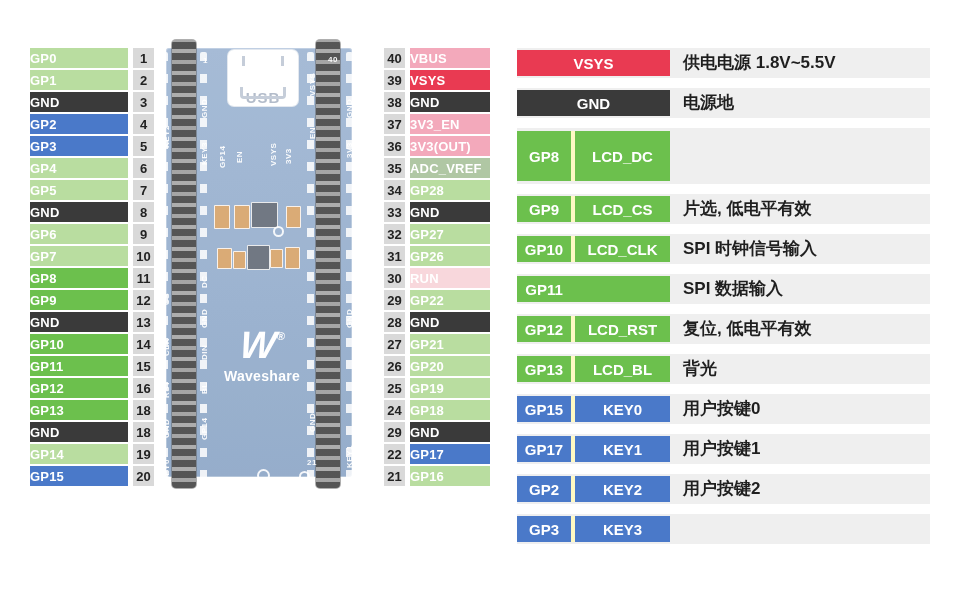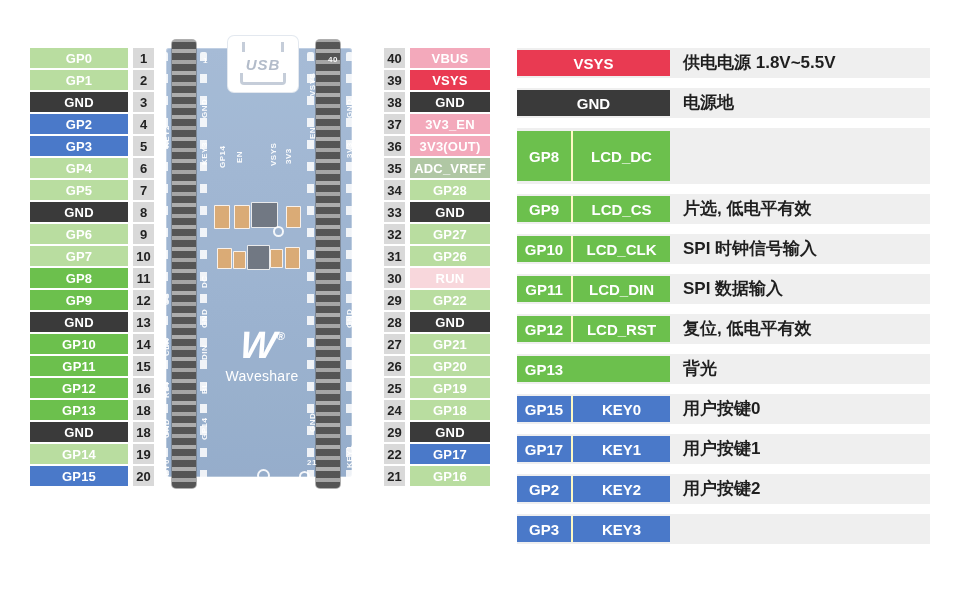--- a/index.html
+++ b/index.html
@@ -21,23 +21,23 @@
   .pads{position:absolute;top:52px;width:7px;height:428px;border-radius:2px;
         background:repeating-linear-gradient(180deg,rgba(255,255,255,.85) 0 9px,rgba(255,255,255,0) 9px 22px);}
   .pads.pa{left:161px}.pads.pb{left:200px}.pads.pc{left:307px}.pads.pd{left:346px}
   .pin-header{position:absolute;top:40px;width:24px;height:448px;border-radius:4px;
         background:#4d4d4d repeating-linear-gradient(180deg,
           rgba(150,150,150,.95) 0 2px, rgba(45,45,45,.9) 2px 9px,
           rgba(170,170,170,.85) 9px 13px, rgba(45,45,45,.9) 13px 20px,
           rgba(150,150,150,.95) 20px 22px);
         box-shadow:0 0 0 1px rgba(60,60,60,.5);}
   .pin-header.hl{left:172px}.pin-header.hr{left:316px}
-  .usb{position:absolute;left:228px;top:36px;width:70px;height:56px;background:#fff;border-radius:6px;
-       box-shadow:0 0 0 1px #dde4ec;display:flex;align-items:center;justify-content:center;
-       color:#a3aebf;font-weight:bold;font-size:15px;letter-spacing:1px;font-style:italic;}
+  .usb{position:absolute;left:228px;top:50px;width:70px;height:56px;background:#fff;border-radius:6px;
+       box-shadow:0 0 0 1px #dde4ec;display:flex;align-items:flex-end;justify-content:center;
+       color:#a3aebf;font-weight:bold;font-size:15px;letter-spacing:1px;}
   .usb i{position:absolute;background:#b9c3d1;}
   .usb .t1{left:14px;top:6px;width:3px;height:10px;}
   .usb .t2{right:14px;top:6px;width:3px;height:10px;}
   .usb .bracket{left:12px;right:12px;bottom:7px;height:9px;background:transparent;
        border:3px solid #b9c3d1;border-top:none;border-radius:0 0 4px 4px;}
   .cmp{position:absolute;border:1px solid rgba(255,255,255,.85);background:rgba(214,152,82,.95);border-radius:1px;}
   .cmp.chip{background:#535b69;}
   .cmp.c1{left:214px;top:205px;width:14px;height:22px}
   .cmp.c2{left:234px;top:205px;width:14px;height:22px}
   .cmp.c3{left:251px;top:202px;width:25px;height:24px}
@@ -47,32 +47,32 @@
   .cmp.c7{left:247px;top:245px;width:21px;height:23px}
   .cmp.c8{left:270px;top:249px;width:11px;height:17px}
   .cmp.c9{left:285px;top:247px;width:13px;height:20px}
   .ring{position:absolute;border:2px solid rgba(255,255,255,.9);border-radius:50%;background:transparent;}
   .ring.r1{left:273px;top:226px;width:7px;height:7px}
   .ring.r2{left:257px;top:469px;width:9px;height:9px}
   .ring.r3{left:299px;top:471px;width:7px;height:7px}
   .logo{position:absolute;left:212px;top:326px;width:100px;text-align:center;color:#fff;}
   .logo .logo-w{font-size:38px;font-weight:bold;font-style:italic;line-height:1;transform:skewX(-6deg);}
   .logo .r-mark{font-size:11px;vertical-align:18px;font-style:normal;}
-  .logo .brand{font-size:14px;font-weight:normal;margin-top:4px;letter-spacing:.3px;}
+  .logo .brand{font-size:14px;font-weight:bold;margin-top:4px;letter-spacing:.3px;}
   .silk-label{position:absolute;color:rgba(255,255,255,.95);font-size:8px;font-weight:bold;
               letter-spacing:.5px;white-space:nowrap;line-height:1;}
   .silk-label.vert{transform:rotate(-90deg);transform-origin:0 0;}
 
   
   .pin-col{position:absolute;top:48px;display:flex;flex-direction:column;gap:2px;}
   .pin-col.left{left:30px;width:124px;}
   .pin-col.right{left:362px;width:128px;}
   .pin-row{display:flex;height:20px;gap:5px;}
   .pin-col.right .pin-row{flex-direction:row-reverse;}
-  .pin-label{width:98px;display:flex;align-items:center;justify-content:center;
+  .pin-label{width:98px;display:flex;align-items:center;justify-content:flex-start;
              color:#fff;font-weight:bold;font-size:13px;letter-spacing:.2px;}
   .pin-col.right .pin-label{width:80px;}
   .pin-num{width:21px;background:var(--c-num_bg);color:var(--c-num_text);font-weight:bold;font-size:13px;
            display:flex;align-items:center;justify-content:center;}
   .lightgreen{background:var(--c-lightgreen)}
   .green{background:var(--c-green)}
   .blue{background:var(--c-blue)}
   .dark{background:var(--c-dark)}
   .red{background:var(--c-red)}
   .pink{background:var(--c-pink)}
@@ -82,21 +82,21 @@
   
   .legend{position:absolute;left:517px;top:48px;width:413px;}
   .legend-row{position:relative;background:var(--c-stripe);height:30px;margin-bottom:10px;
               display:flex;align-items:center;}
   .legend-row.tall{height:56px;}
   .legend-badge{position:absolute;left:0;top:50%;transform:translateY(-50%);
                 width:153px;height:26px;display:flex;color:#fff;font-weight:bold;font-size:15px;}
   .legend-row.tall .legend-badge{height:50px;}
   .legend-badge .cell{display:flex;align-items:center;justify-content:center;}
   .legend-badge .cell.pin{width:54px;}
-  .legend-badge .cell.name{flex:1;border-left:2px solid #fef9c3;}
+  .legend-badge .cell.name{flex:1;border-left:4px solid #fef9c3;}
   .legend-badge.single .cell.name{border-left:none;}
   .legend-desc{margin-left:166px;width:250px;font-size:17px;color:var(--c-desc_text);line-height:1.3;font-weight:bold;}
 </style>
 </head>
 <body>
 
 <div class="stage">
 
   <div class="pcb-layer">
     <div class="pcb"></div>
@@ -562,36 +562,36 @@
     <div class="legend-badge green">
       <span class="cell pin">GP10</span>
       <span class="cell name">LCD_CLK</span>
     </div>
     <div class="legend-desc">SPI 时钟信号输入</div>
   </div>
 
   <div class="legend-row">
     <div class="legend-badge green">
       <span class="cell pin">GP11</span>
-      <span class="cell name">LCD_DIN</span>
     </div>
     <div class="legend-desc">SPI 数据输入</div>
   </div>
 
   <div class="legend-row">
     <div class="legend-badge green">
       <span class="cell pin">GP12</span>
       <span class="cell name">LCD_RST</span>
     </div>
     <div class="legend-desc">复位, 低电平有效</div>
   </div>
 
   <div class="legend-row">
     <div class="legend-badge green">
       <span class="cell pin">GP13</span>
+      <span class="cell name">LCD_BL</span>
     </div>
     <div class="legend-desc">背光</div>
   </div>
 
   <div class="legend-row">
     <div class="legend-badge blue">
       <span class="cell pin">GP15</span>
       <span class="cell name">KEY0</span>
     </div>
     <div class="legend-desc">用户按键0</div>

